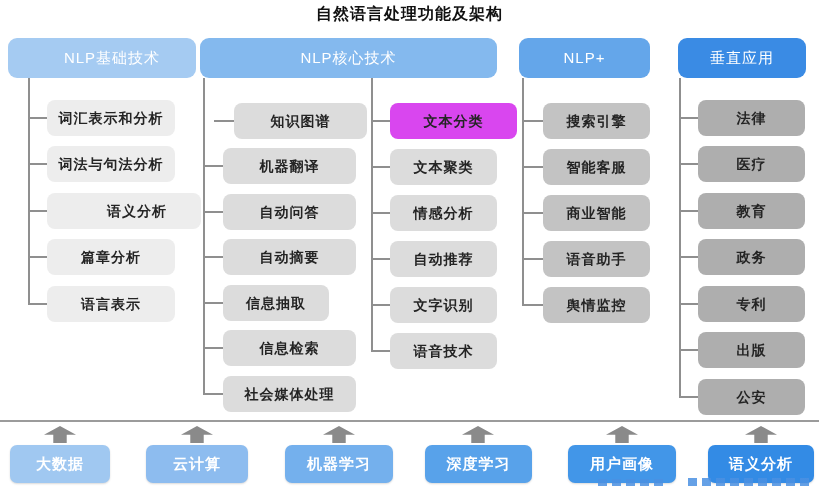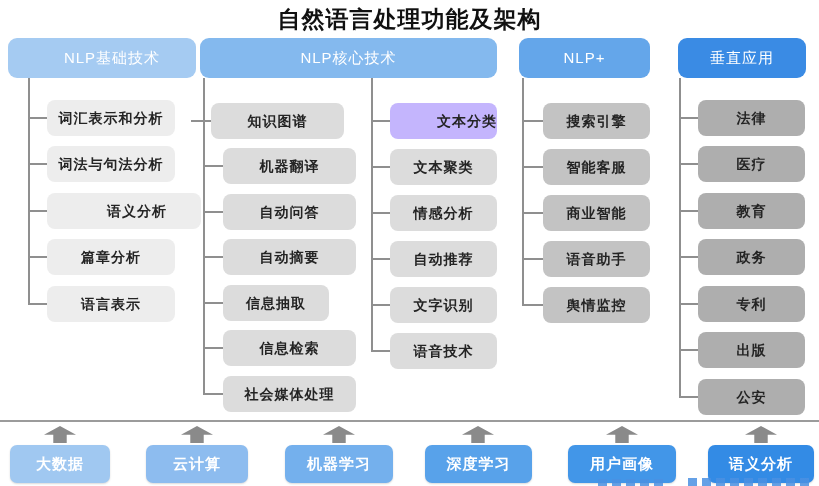--- a/index.html
+++ b/index.html
@@ -2,21 +2,21 @@
 <html><head>
 <meta charset="utf-8">
 <style>
   html,body{margin:0;padding:0;background:#fff;}
   .canvas{
     position:relative;width:819px;height:486px;background:#ffffff;overflow:hidden;
     font-family:"Liberation Sans","DejaVu Sans",sans-serif;
   }
   .title{
     position:absolute;left:0;top:4px;width:100%;margin:0;
-    text-align:center;font-size:23px;font-weight:700;color:#111;
+    text-align:center;font-size:16px;font-weight:700;color:#111;
     letter-spacing:1px;
   }
   .hdr{
     position:absolute;top:38px;height:40px;border-radius:9px;
     color:#fff;font-size:15px;font-weight:500;text-align:center;line-height:40px;
     letter-spacing:1px;
   }
   .vline{position:absolute;width:2px;background:#8f8f8f;}
   .item{
     position:absolute;height:36px;border-radius:8px;
@@ -63,29 +63,29 @@
   <div class="vline" style="left:371px;top:78px;height:273px"></div>
   <div class="vline" style="left:522px;top:78px;height:227px"></div>
   <div class="vline" style="left:679px;top:78px;height:319px"></div>
 
   <div class="item stub-c1" style="left: 47px; top: 100px; width: 128px; background: rgb(237, 237, 237);">词汇表示和分析</div>
   <div class="item stub-c1" style="left: 47px; top: 146px; width: 128px; background: rgb(237, 237, 237);">词法与句法分析</div>
   <div class="item stub-c1" style="left: 47px; top: 193px; width: 128px; background: rgb(237, 237, 237); padding-left: 26px;">语义分析</div>
   <div class="item stub-c1" style="left: 47px; top: 239px; width: 128px; background: rgb(237, 237, 237);">篇章分析</div>
   <div class="item stub-c1" style="left: 47px; top: 286px; width: 128px; background: rgb(237, 237, 237);">语言表示</div>
 
-  <div class="item stub-c2a" style="left: 211px; top: 103px; width: 133px; background: rgb(220, 220, 220);">知识图谱</div>
+  <div class="item stub-c2a" style="left: 234px; top: 103px; width: 133px; background: rgb(220, 220, 220);">知识图谱</div>
   <div class="item stub-c2a" style="left: 223px; top: 148px; width: 133px; background: rgb(220, 220, 220);">机器翻译</div>
   <div class="item stub-c2a" style="left: 223px; top: 194px; width: 133px; background: rgb(220, 220, 220);">自动问答</div>
   <div class="item stub-c2a" style="left: 223px; top: 239px; width: 133px; background: rgb(220, 220, 220);">自动摘要</div>
   <div class="item stub-c2a" style="left: 223px; top: 285px; width: 106px; background: rgb(220, 220, 220);">信息抽取</div>
   <div class="item stub-c2a" style="left: 223px; top: 330px; width: 133px; background: rgb(220, 220, 220);">信息检索</div>
   <div class="item stub-c2a" style="left: 223px; top: 376px; width: 133px; background: rgb(220, 220, 220);">社会媒体处理</div>
 
-  <div class="item stub-c2b" style="left: 390px; top: 103px; width: 107px; background: #c4b5fd; text-align: right;">文本分类</div>
+  <div class="item stub-c2b" style="left: 390px; top: 103px; width: 127px; background: #d946ef;">文本分类</div>
   <div class="item stub-c2b" style="left: 390px; top: 195px; width: 107px; background: rgb(220, 220, 220);">情感分析</div>
   <div class="item stub-c2b" style="left: 390px; top: 149px; width: 107px; background: rgb(220, 220, 220);">文本聚类</div>
   <div class="item stub-c2b" style="left: 390px; top: 241px; width: 107px; background: rgb(220, 220, 220);">自动推荐</div>
   <div class="item stub-c2b" style="left: 390px; top: 287px; width: 107px; background: rgb(220, 220, 220);">文字识别</div>
   <div class="item stub-c2b" style="left: 390px; top: 333px; width: 107px; background: rgb(220, 220, 220);">语音技术</div>
 
   <div class="item stub-c3" style="left: 543px; top: 103px; width: 107px; background: rgb(195, 195, 195);">搜索引擎</div>
   <div class="item stub-c3" style="left: 543px; top: 149px; width: 107px; background: rgb(195, 195, 195);">智能客服</div>
   <div class="item stub-c3" style="left: 543px; top: 195px; width: 107px; background: rgb(195, 195, 195);">商业智能</div>
   <div class="item stub-c3" style="left: 543px; top: 241px; width: 107px; background: rgb(195, 195, 195);">语音助手</div>

